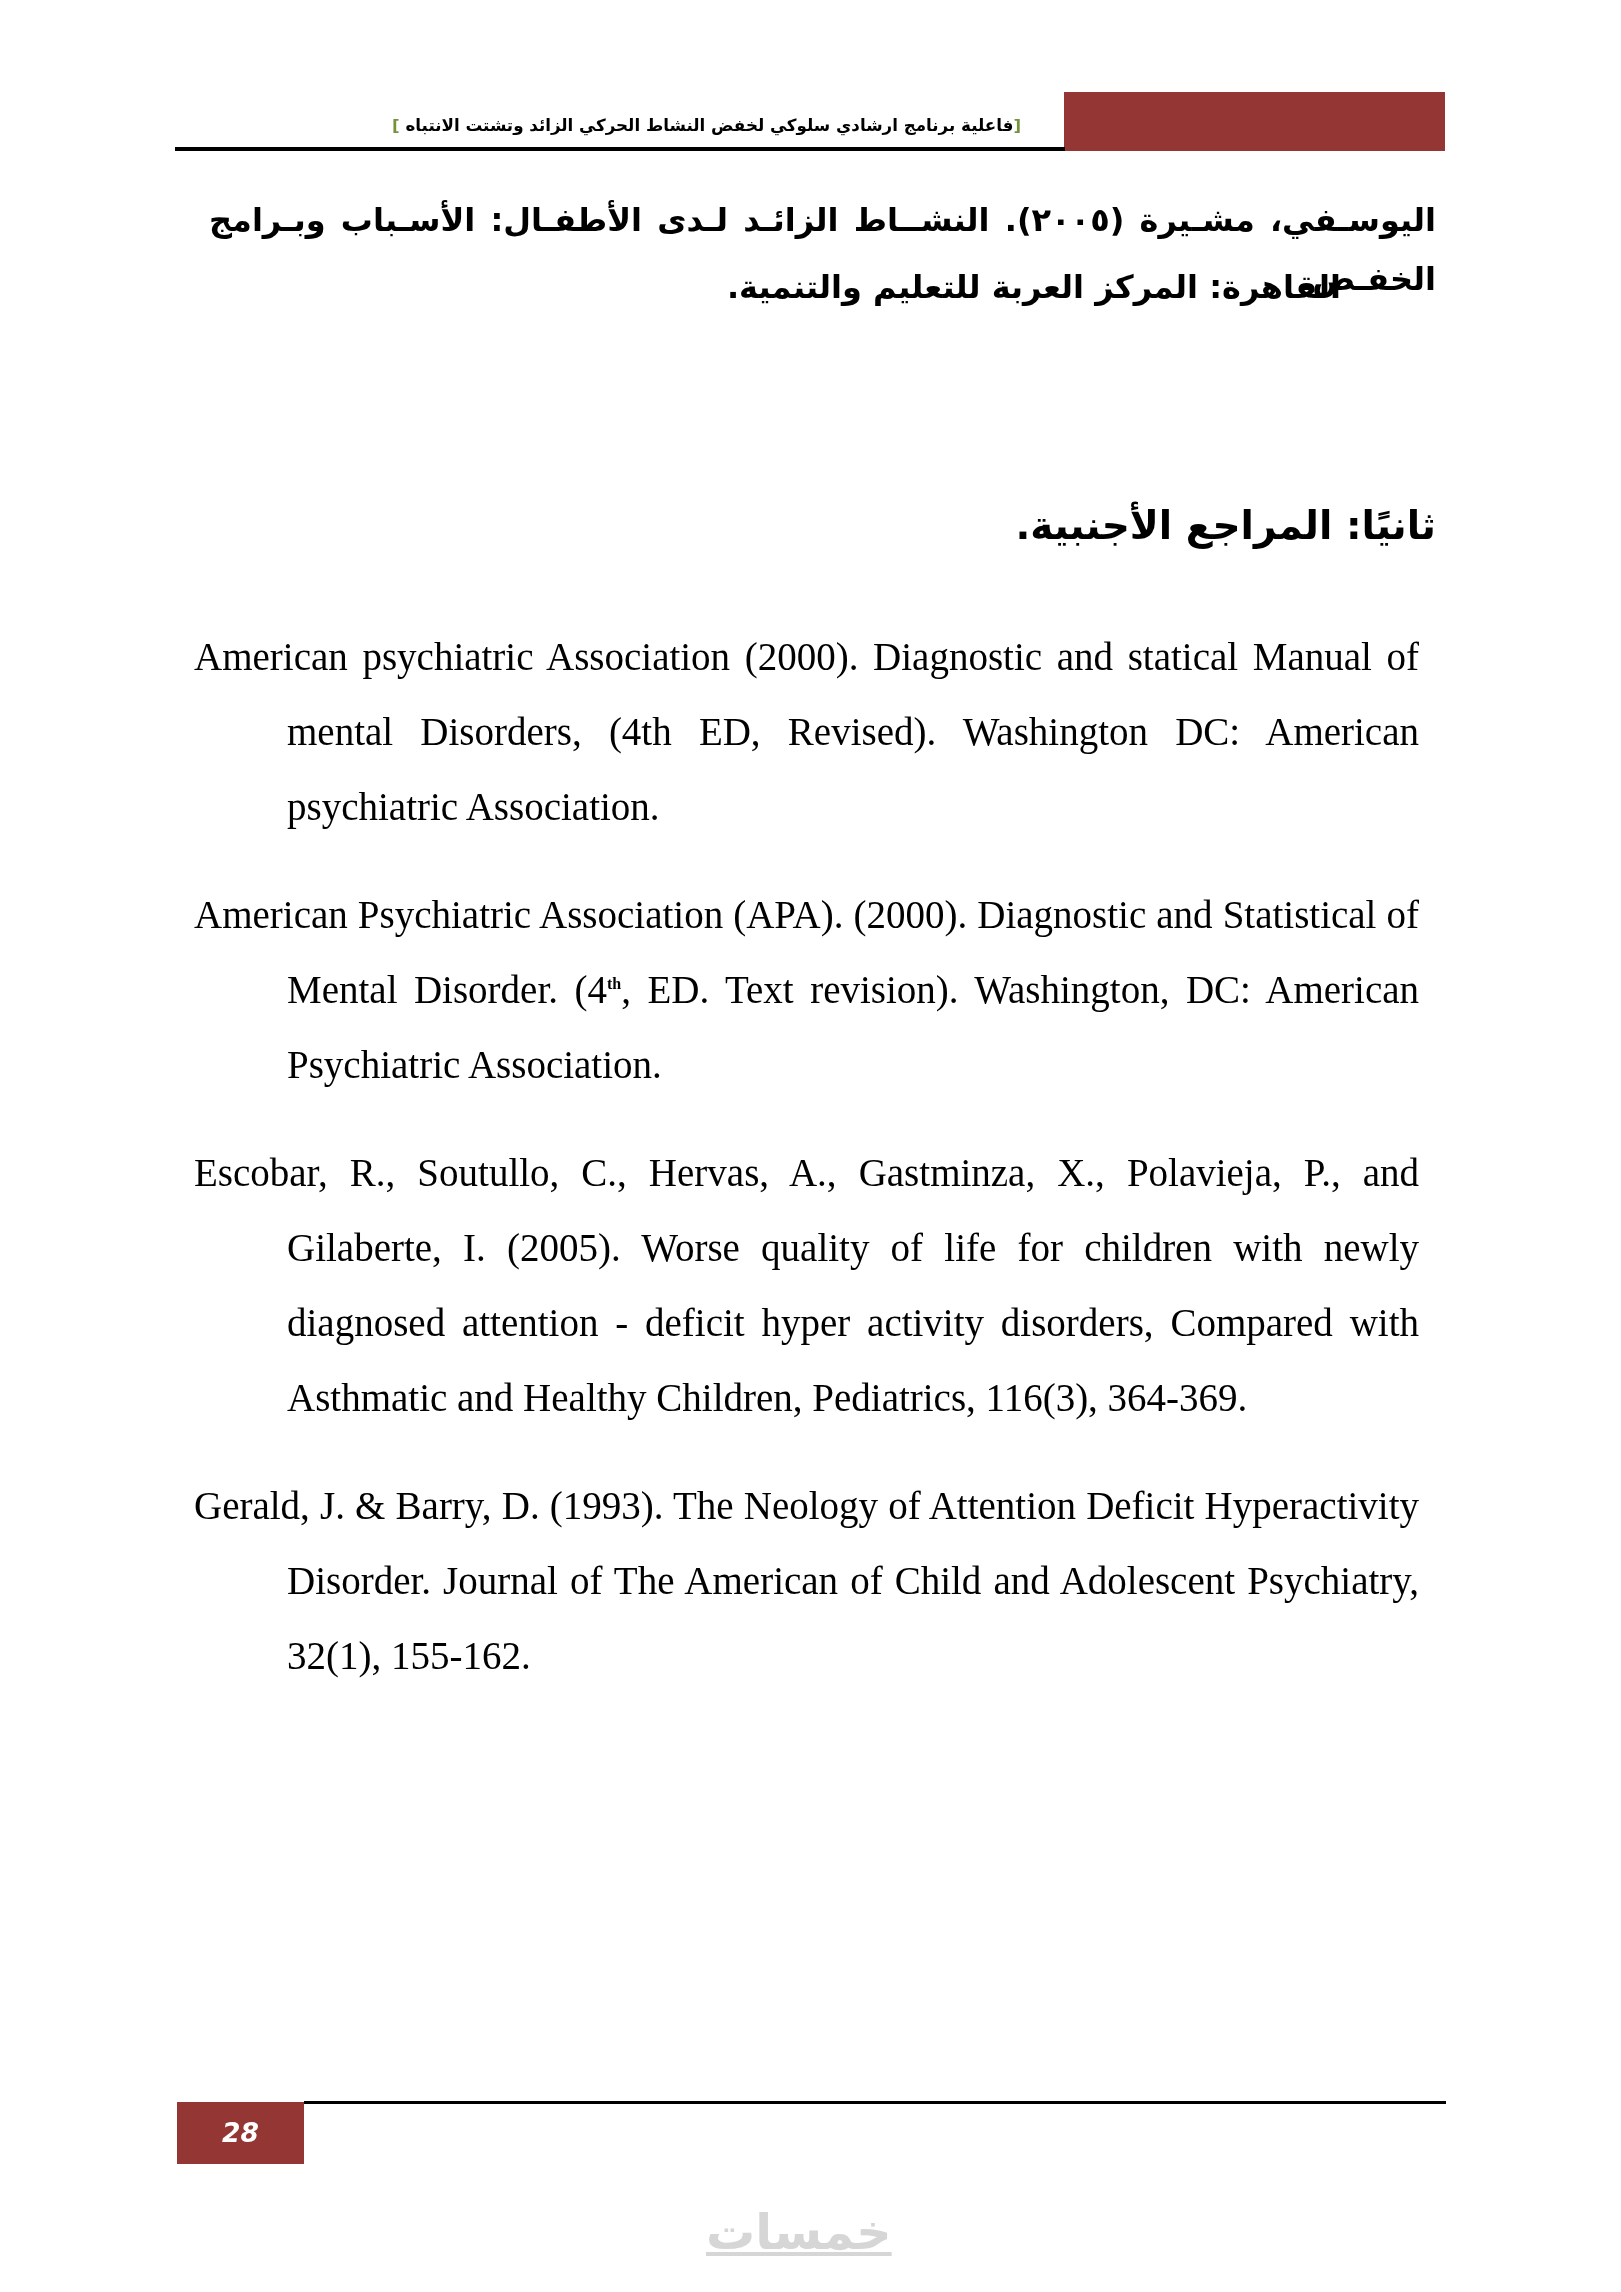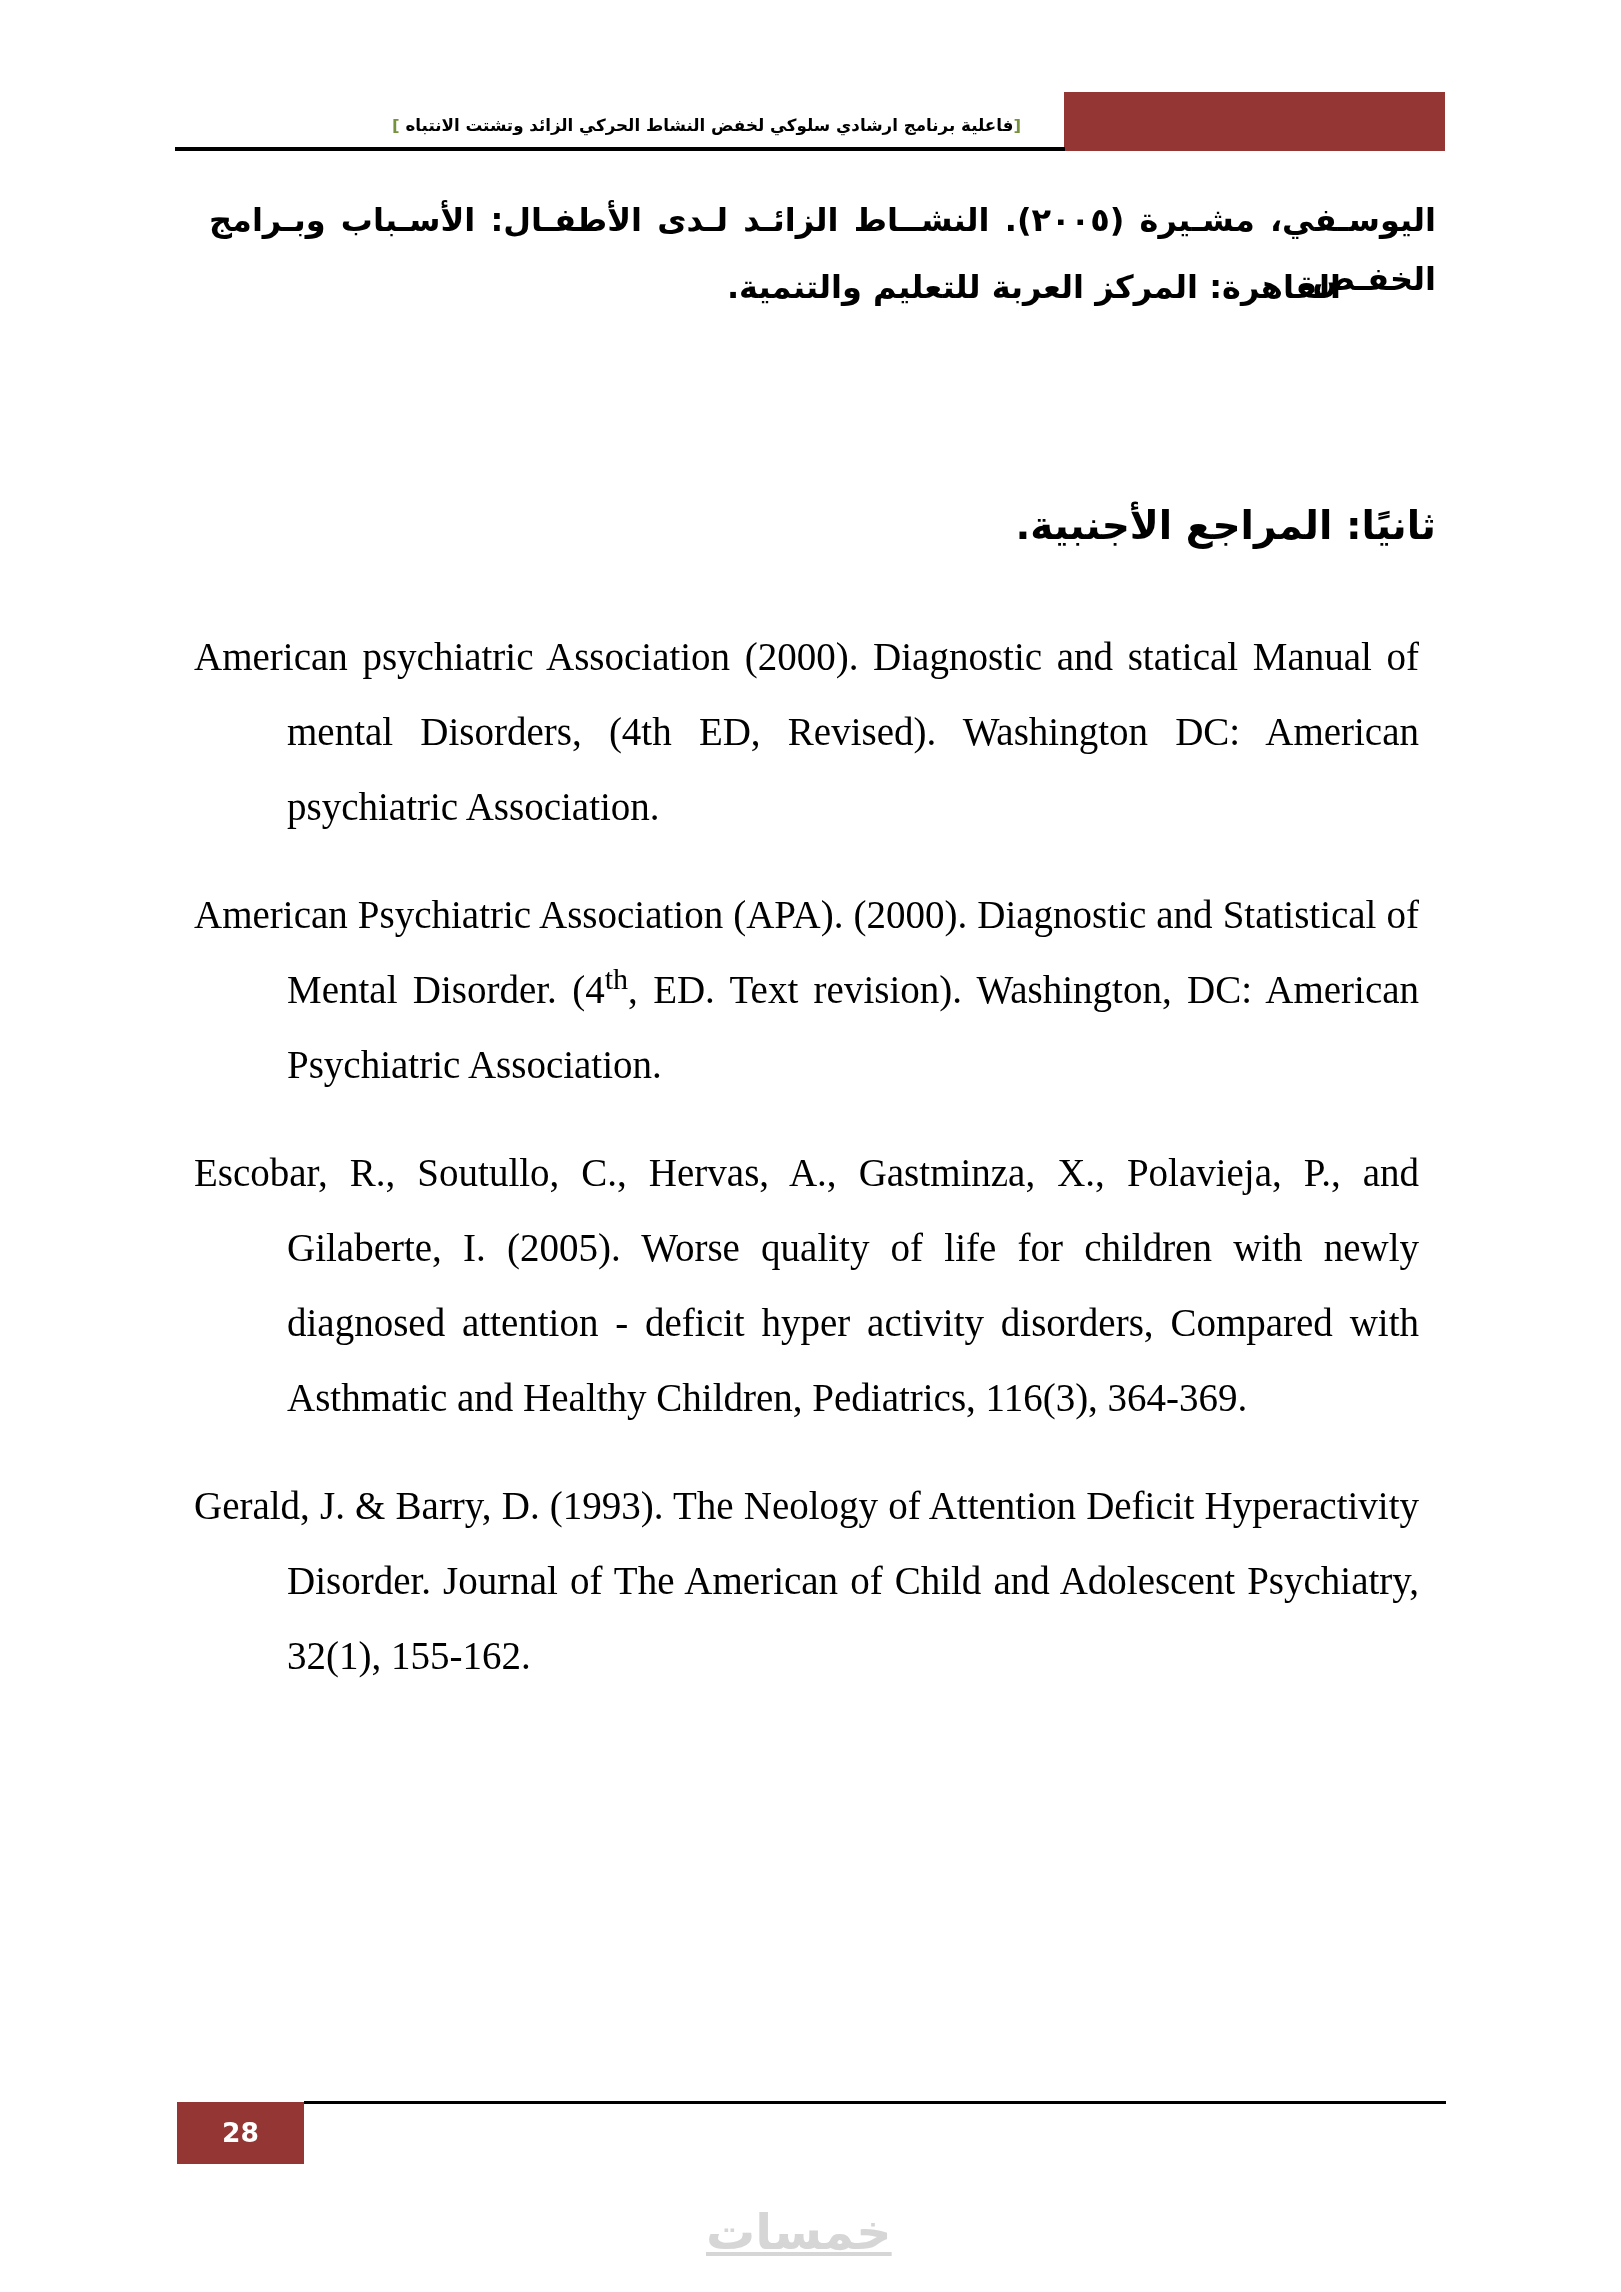--- a/index.html
+++ b/index.html
@@ -100,23 +100,24 @@
     }
     .ref {
       font-size: 39px;
       line-height: 75px;
       text-align: justify;
       padding-left: 93px;
       text-indent: -93px;
       margin: 0 0 33px 0;
     }
     .ref sup {
-      font-size: 30px;
+      font-size: 16px;
       line-height: 0;
       vertical-align: 13.7px;
+      font-weight: bold;
     }
 
     .footer-rule {
       position: absolute;
       left: 304px;
       top: 2101px;
       width: 1142px;
       height: 2.9px;
       background: #000;
     }
@@ -126,20 +127,21 @@
       top: 2102px;
       width: 127px;
       height: 62px;
       background: #943634;
       color: #fff;
       font-family: "DejaVu Sans", "Liberation Sans", sans-serif;
       font-weight: bold;
       font-size: 26.5px;
       line-height: 62px;
       text-align: center;
+      font-style: italic;
     }
 
     .watermark {
       position: absolute;
       left: 706px;
       top: 2203px;
       width: 216px;
       height: 59px;
       direction: rtl;
       text-align: left;

